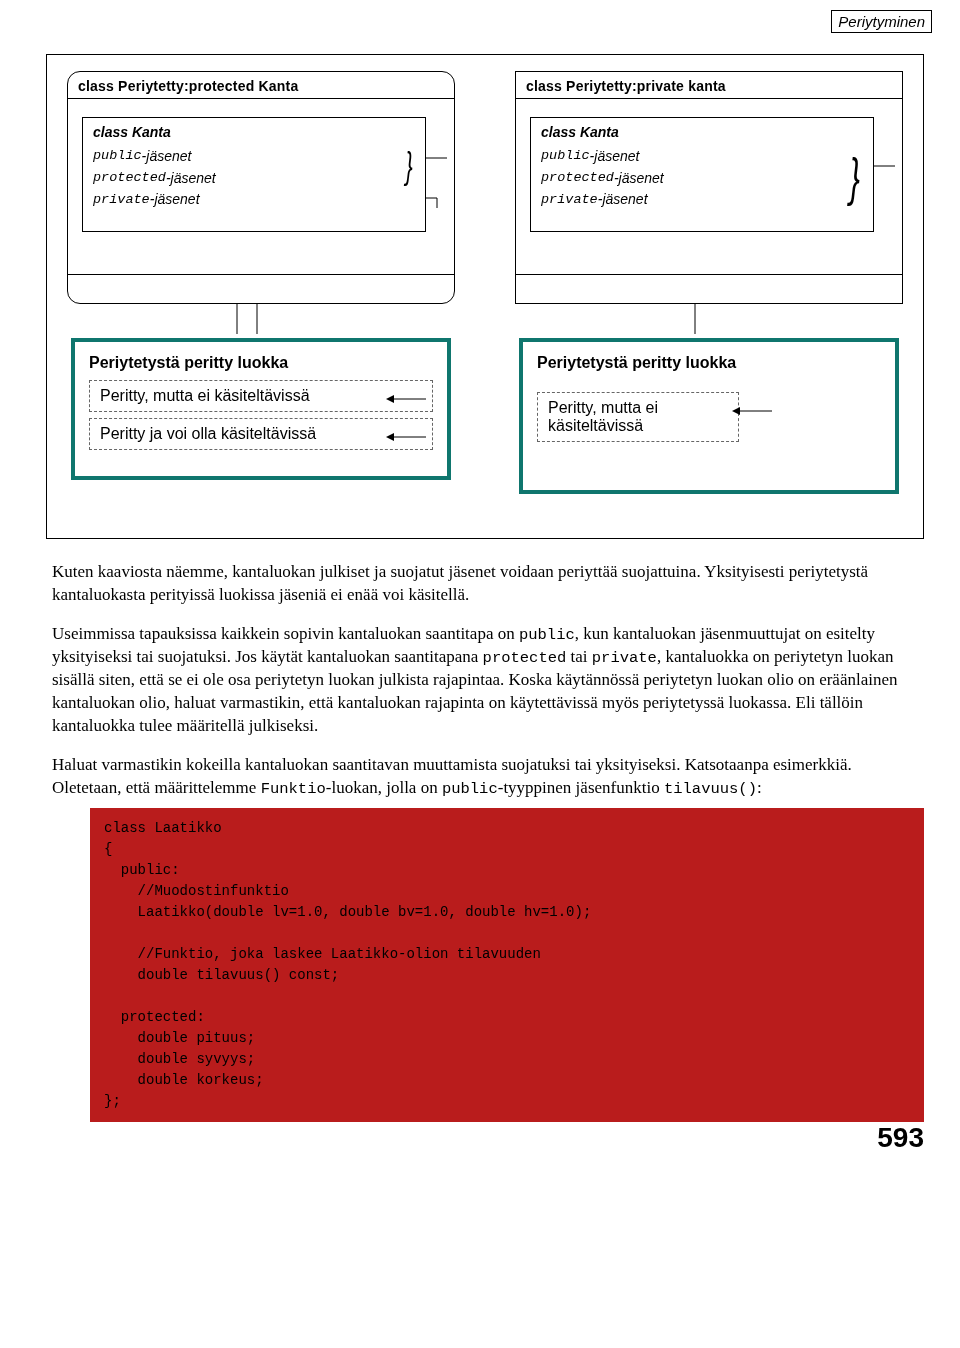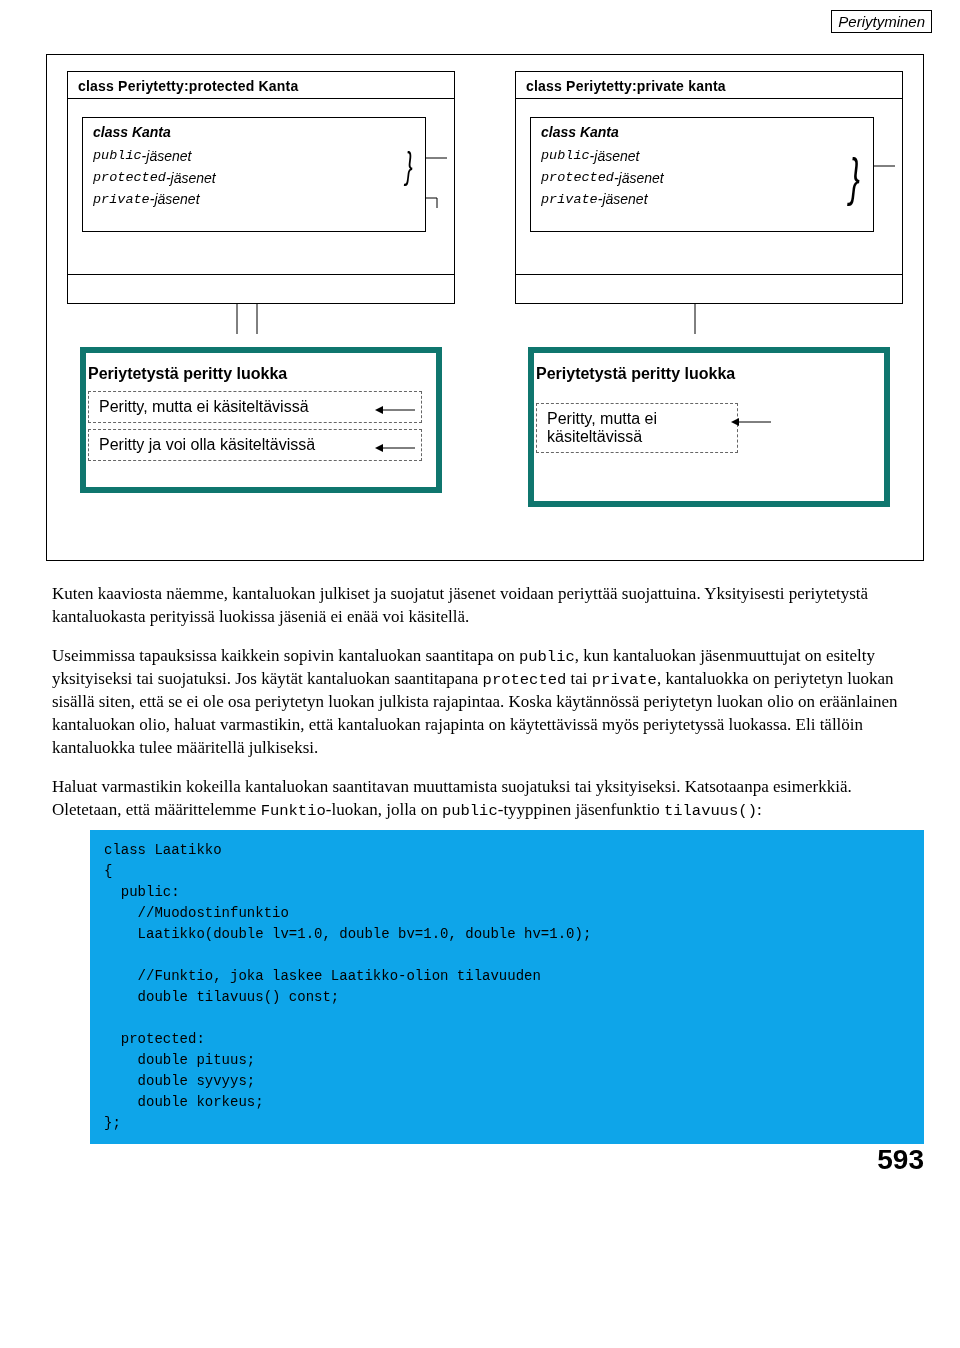--- a/index.html
+++ b/index.html
@@ -63,23 +63,23 @@
   .brace {
     font-size: 36px;
     line-height: 1;
     display: inline-block;
     transform: scaleX(0.6);
     margin-left: 6px;
     position: relative;
     top: -2px;
   }
   .lower-outer {
-    border: 6px solid #0f766e;
-    padding: 12px 12px 20px 0;
-    margin: 13px;
+    border: 4px solid #0f766e;
+    padding: 12px 12px 20px 12px;
+    margin: 4px;
   }
   .lower-title {
     font-weight: bold;
     margin: 0 0 8px 2px;
   }
   .dash-box {
     border: 1px dashed #666;
     padding: 6px 10px;
     margin: 4px 2px 6px 2px;
     position: relative;
@@ -92,21 +92,21 @@
   }
   .body-text p { margin: 12px 0 16px 0; }
   .body-text .mono-inline { font-family: "Courier New", monospace; font-size: 15.5px; }
   h2.section {
     font-family: Arial, Helvetica, sans-serif;
     font-weight: 800;
     font-size: 28px;
     margin: 30px 0 6px 0;
   }
   .code-block {
-    background: #0ea5e9;
+    background: #b91c1c;
     font-family: "Courier New", monospace;
     font-size: 14px;
     line-height: 1.5;
     padding: 10px 14px;
     margin: 8px 0 0 44px;
     white-space: pre;
   }
   .pagenum {
     font-family: Arial, Helvetica, sans-serif;
     font-weight: 800;
@@ -122,21 +122,21 @@
 
 <div class="page">
 
   <div class="page-header">Periytyminen</div>
 
   <div class="outer-box">
     <div class="row">
 
       <div class="col">
 
-        <div class="box" style="position:relative;">
+        <div class="box" style="position:relative;border-radius:13px;">
           <div class="box-title heavy">class Periytetty:protected Kanta</div>
           <div style="border-top:1px solid #000; height:12px;"></div>
 
           <div class="inner-box">
             <div class="inner-title">class Kanta</div>
             <div style="display:flex; align-items:center;">
               <div style="flex:1;">
                 <div class="member-line">
                     <span class="mono">public</span>
                     <span class="sans"> -jäsenet</span>

